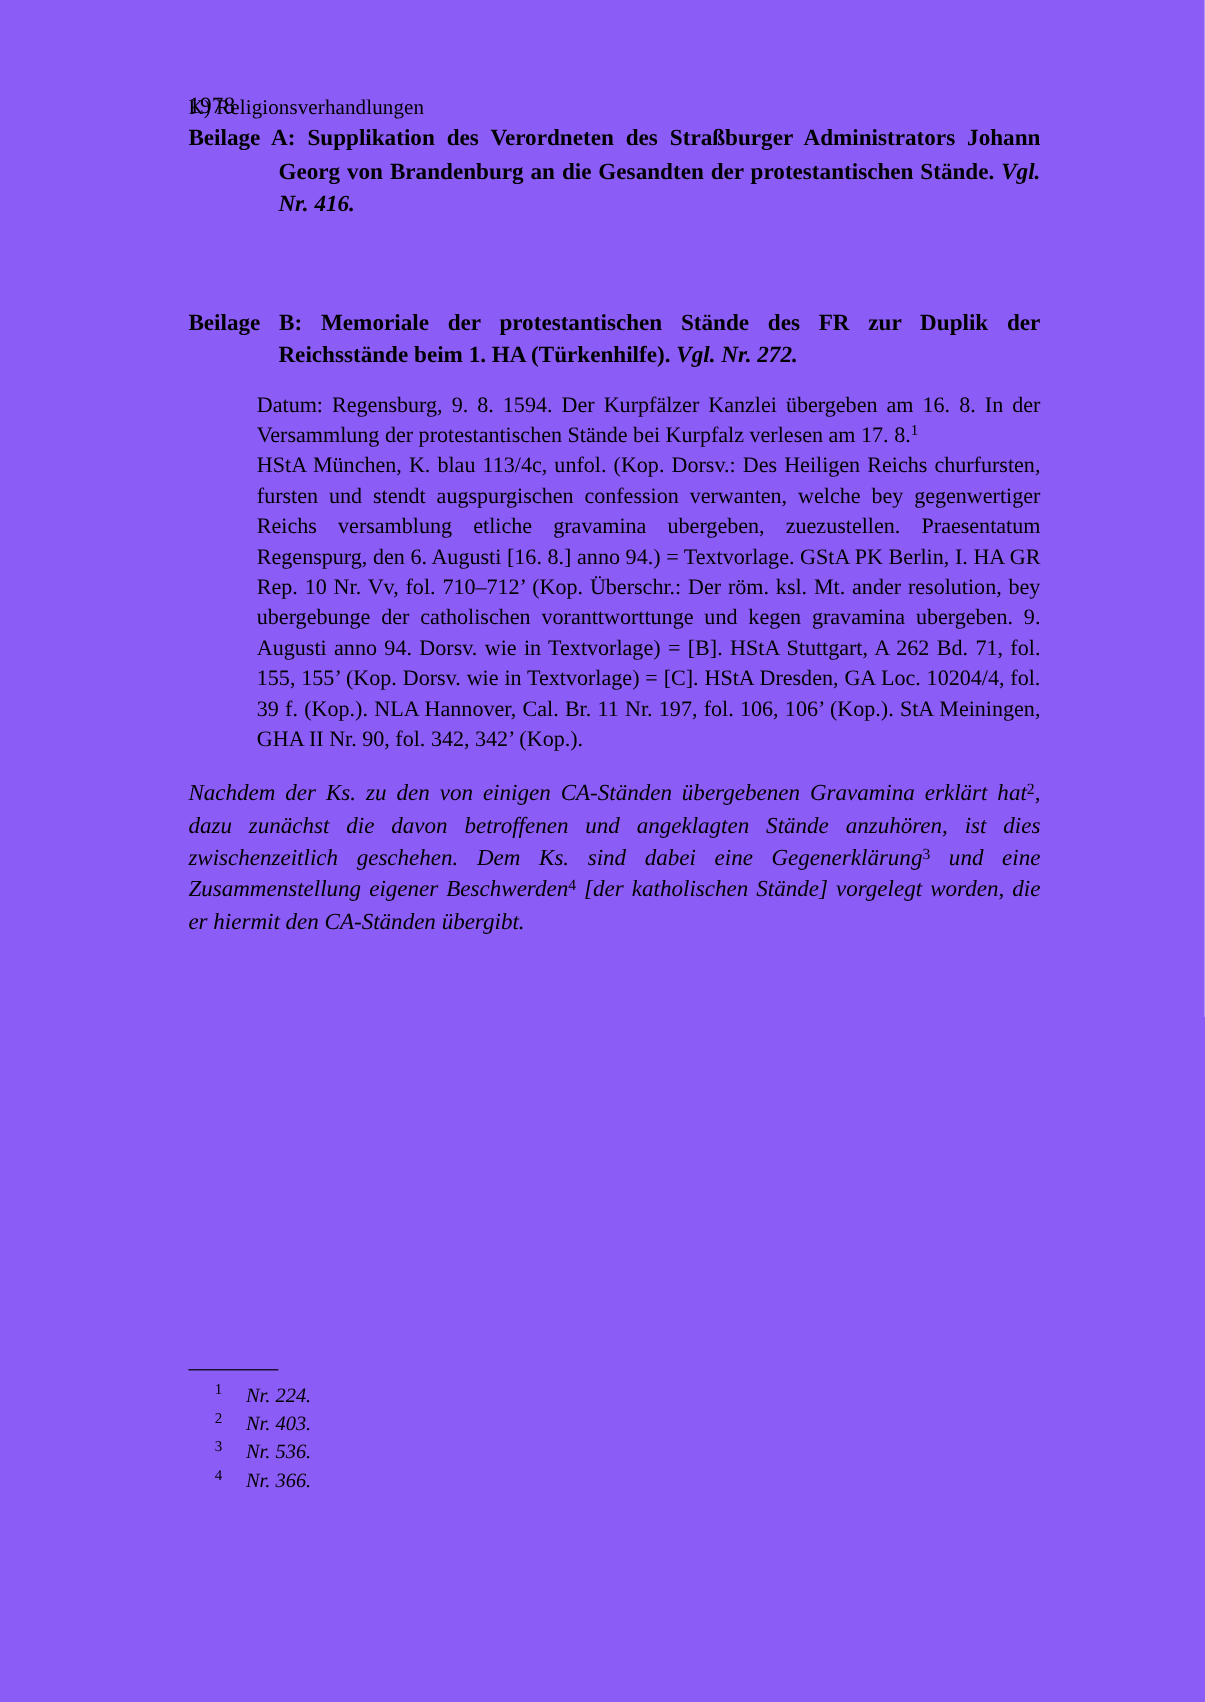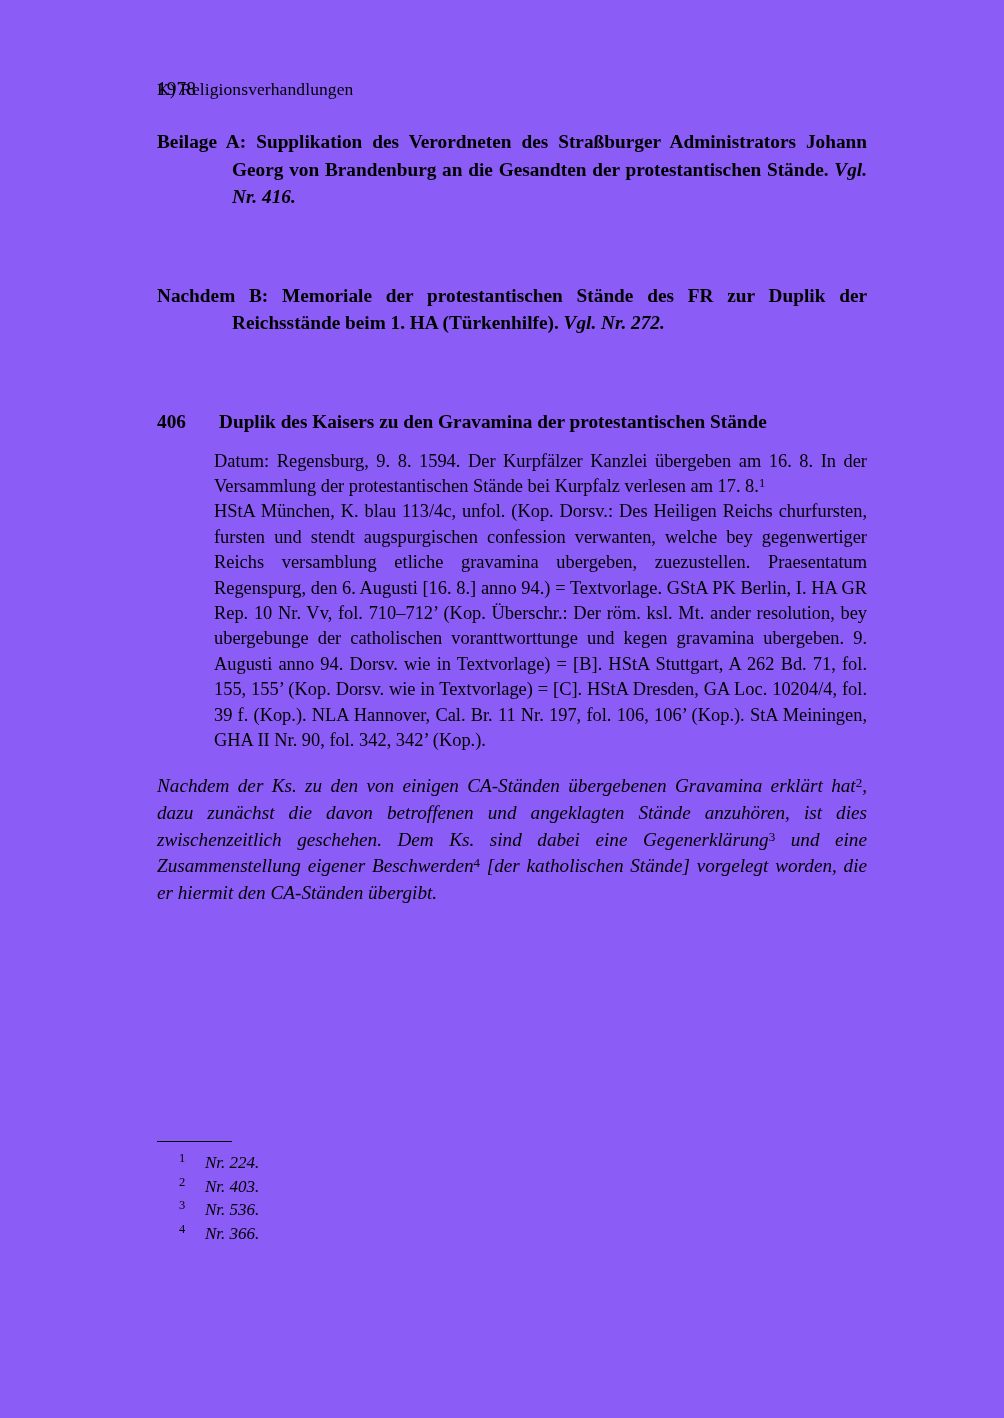--- a/index.html
+++ b/index.html
@@ -45,21 +45,20 @@
     left: 0;
     right: 0;
     top: 0;
     text-align: left;
     font-size: 17.5px;
     letter-spacing: 0.1px;
   }
 
   
   .beilage {
-    margin-top: 26px;
     font-weight: bold;
     font-size: 19.3px;
     line-height: 27.5px;
     text-align: justify;
     text-justify: inter-word;
     padding-left: 75px;
     text-indent: -75px;
   }
   .beilage.second {
     margin-top: 71px;
@@ -174,28 +173,25 @@
       <span class="rh-title">K) Religionsverhandlungen</span>
     </div>
 
     <div class="beilage">
       <span>Beilage A:</span>
       <span>Supplikation des Verordneten des Straßburger Administrators Johann Georg von Brandenburg an die Gesandten der protestantischen Stände.</span>
       <em>Vgl. Nr. 416.</em>
     </div>
 
     <div class="beilage second">
-      <span>Nachdem B:</span>
+      <span>Beilage B:</span>
       <span>Memoriale der protestantischen Stände des FR zur Duplik der Reichsstände beim 1. HA (Türkenhilfe).</span>
       <em>Vgl. Nr. 272.</em>
     </div>
 
-    <div class="section-head">
-      <span class="secnum">406</span><span>Duplik des Kaisers zu den Gravamina der protestantischen Stände</span>
-    </div>
 
 
     <div class="sourcenote"><span class="it">Datum: Regensburg, 9. 8. 1594. Der Kurpfälzer Kanzlei übergeben am 16. 8. In der Versammlung der protestantischen Stände bei Kurpfalz verlesen am 17. 8.</span><sup class="fn">1</sup><br><span class="it">HStA München, K. blau 113/4c, unfol. (Kop. Dorsv.:</span><span class="ro"> Des Heiligen Reichs churfursten, fursten und stendt augspurgischen confession verwanten, welche bey gegenwertiger Reichs versamblung etliche gravamina ubergeben, zuezustellen. Praesentatum Regenspurg, den 6. Augusti </span><span class="it">[16. 8.]</span><span class="ro"> anno 94.</span><span class="it">) = Textvorlage. GStA PK Berlin, I. HA GR Rep. 10 Nr. Vv, fol. 710–712’ (Kop. Überschr.:</span><span class="ro"> Der röm. ksl. Mt. ander resolution, bey ubergebunge der catholischen voranttworttunge und kegen gravamina ubergeben. 9. Augusti anno 94. </span><span class="it">Dorsv. wie in Textvorlage) = [B]. HStA Stuttgart, A 262 Bd. 71, fol. 155, 155’ (Kop. Dorsv. wie in Textvorlage) = [C]. HStA Dresden, GA Loc. 10204/4, fol. 39 f. (Kop.). NLA Hannover, Cal. Br. 11 Nr. 197, fol. 106, 106’ (Kop.). StA Meiningen, GHA II Nr. 90, fol. 342, 342’ (Kop.).</span></div>
 
     <div class="maintext">
         <p class="first"><span class="it">Nachdem der Ks. zu den von einigen CA-Ständen übergebenen Gravamina erklärt hat</span><sup class="fn">2</sup><span class="it">, dazu zunächst die davon betroffenen und angeklagten Stände anzuhören, ist dies zwischenzeitlich geschehen. Dem Ks. sind dabei eine Gegenerklärung</span><sup class="fn">3</sup><span class="it"> und eine Zusammenstellung eigener Beschwerden</span><sup class="fn">4</sup><span class="it"> [der katholischen Stände] vorgelegt worden, die er hiermit den CA-Ständen übergibt.</span></p>
       </div>
 
   </div>
 

